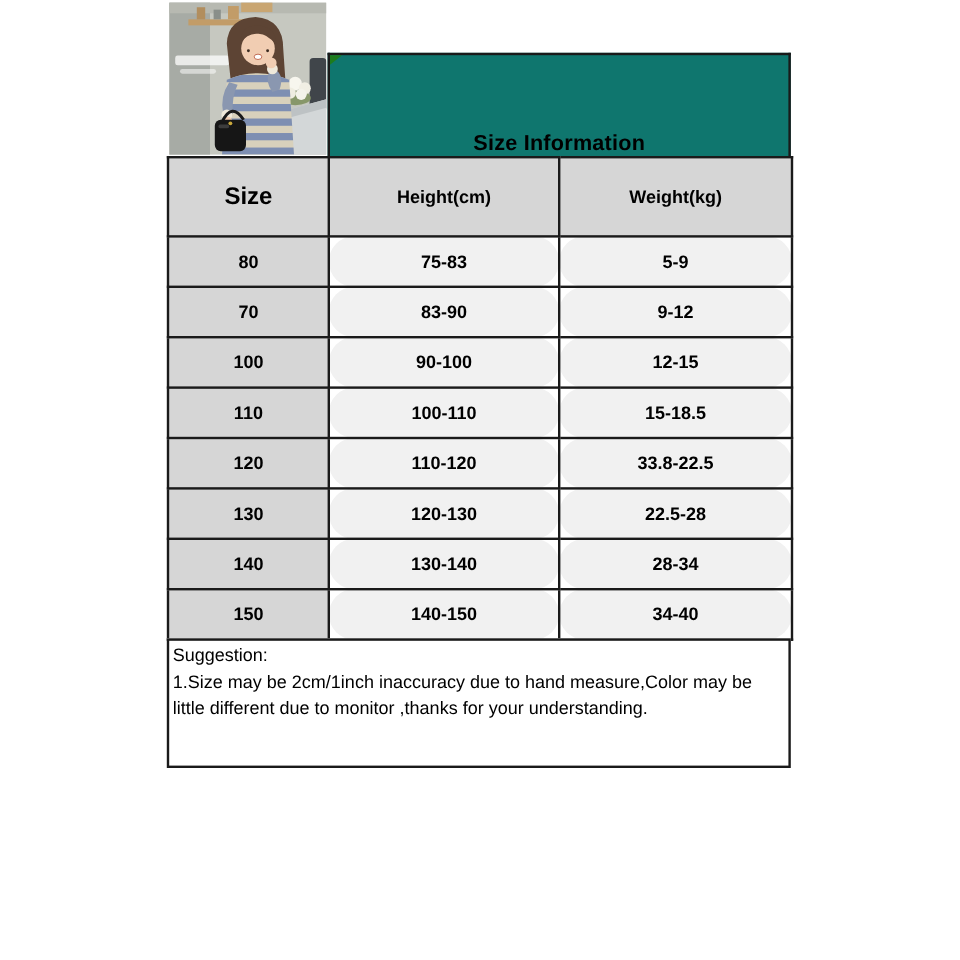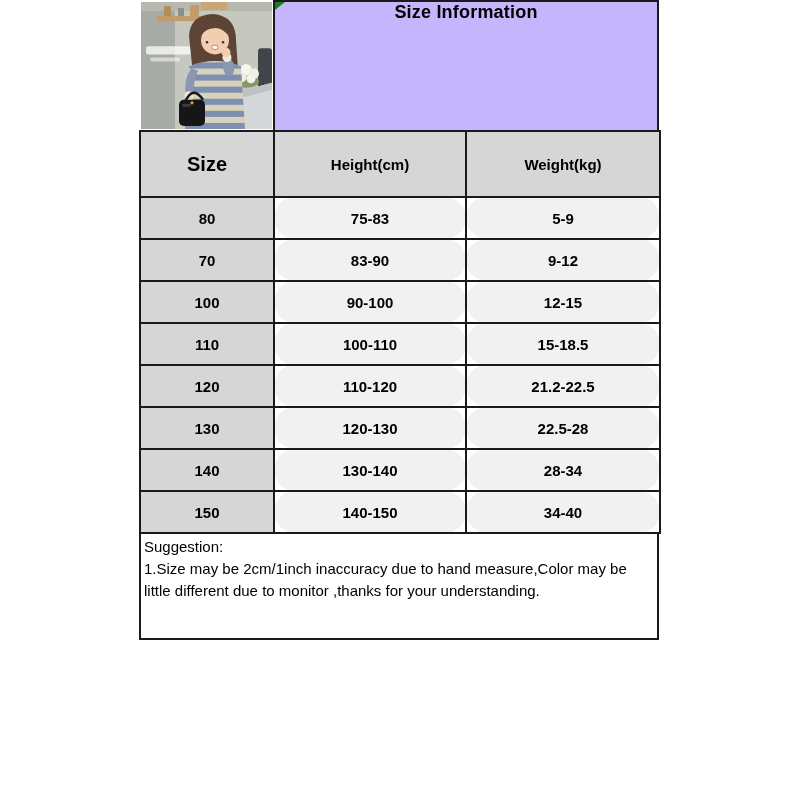--- a/index.html
+++ b/index.html
@@ -12,23 +12,24 @@
   .canvas { position: relative; width: 800px; height: 800px; background: #ffffff; overflow: hidden; }
   .content { position: absolute; left: 139px; top: 0; width: 520px; }
 
   
   .top-row { display: flex; height: 130px; box-sizing: border-box; }
   .photo-cell { width: 134px; box-sizing: border-box; padding: 2px 1px 1px 2px; }
   .photo-cell svg { display: block; width: 100%; height: 100%; }
   .title-cell {
     flex: 1; box-sizing: border-box;
     border: 2px solid #1a1a1a; border-bottom: none;
-    background: #c4b5fd;
-    display: flex; align-items: flex-start; justify-content: center;
+    background: #0f766e;
+    display: flex; align-items: flex-end; justify-content: center;
     position: relative;
+    margin-top: 44px;
   }
   .title-text { font-size: 18px; font-weight: bold; letter-spacing: 0.2px; }
   .corner-marker {
     position: absolute; top: 0; left: 0;
     width: 0; height: 0;
     border-top: 8px solid #1d7c1d;
     border-right: 10px solid transparent;
   }
 
   
@@ -175,21 +176,21 @@
           <td>12-15</td>
         </tr>
         <tr>
           <th>110</th>
           <td>100-110</td>
           <td>15-18.5</td>
         </tr>
         <tr>
           <th>120</th>
           <td>110-120</td>
-          <td>21.2-22.5</td>
+          <td>33.8-22.5</td>
         </tr>
         <tr>
           <th>130</th>
           <td>120-130</td>
           <td>22.5-28</td>
         </tr>
         <tr>
           <th>140</th>
           <td>130-140</td>
           <td>28-34</td>

